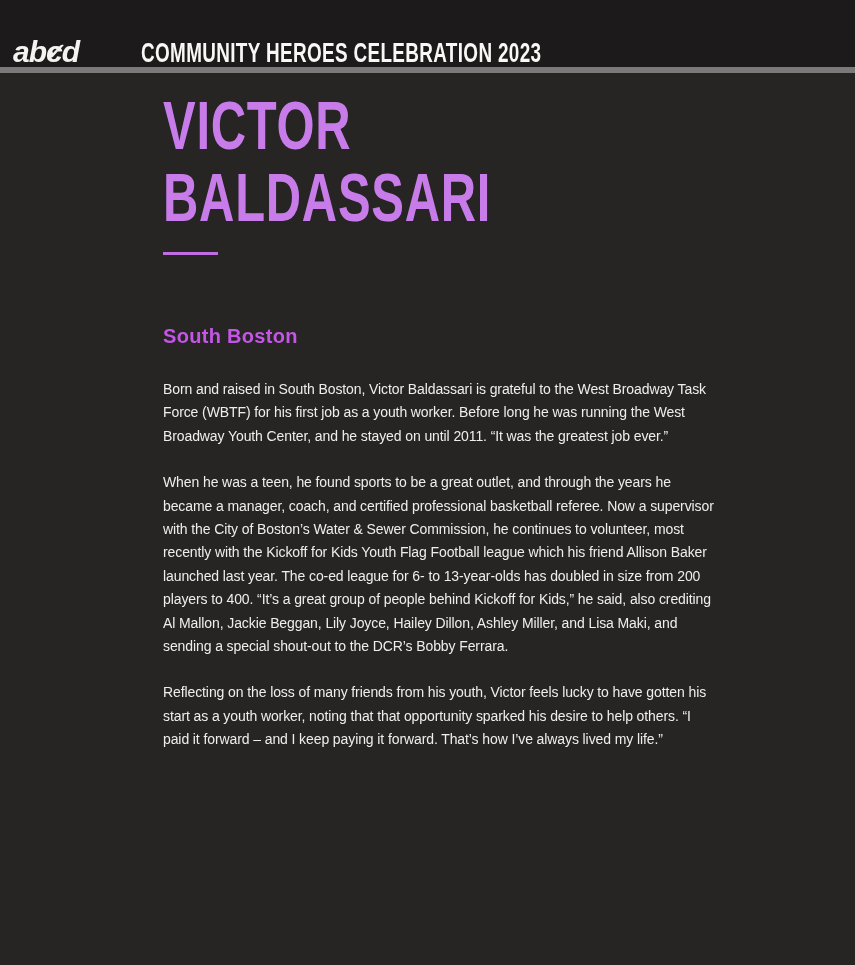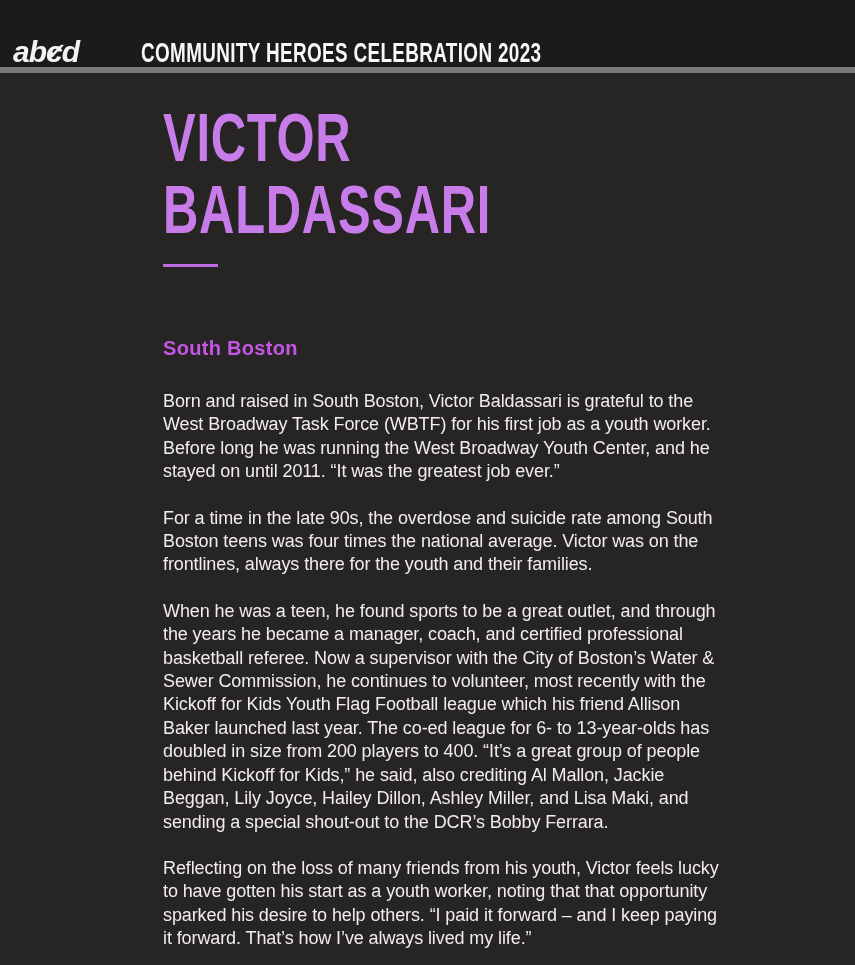--- a/index.html
+++ b/index.html
@@ -69,21 +69,20 @@
   
   .article{
     padding:16px 0 0 163px;
   }
   .hero-name{
     color:var(--name-purple);
     font-weight:700;
     font-size:68px;
     line-height:72px;
     letter-spacing:1px;
-    margin-top:12px;
   }
   .hero-name .name-line{
     display:block;
     transform:scaleX(0.72);
     transform-origin:left top;
     white-space:nowrap;
   }
   .accent-rule{
     width:55px;height:3px;
     background:var(--rule-purple);
@@ -94,21 +93,21 @@
     margin-top:70px;
     margin-bottom:30px;
     color:var(--location-purple);
     font-weight:700;
     font-size:20px;
     letter-spacing:0.3px;
   }
   .bio{width:556px;}
   .bio p{
     color:var(--paragraph-text);
-    font-size:18px;
+    font-size:14px;
     line-height:23.4px;
     letter-spacing:-0.1px;
     margin-bottom:23px;
   }
 </style>
 </head>
 <body>
 
 <header class="header">
   <div class="logo">
@@ -124,17 +123,16 @@
     <span class="name-line">VICTOR</span>
     <span class="name-line">BALDASSARI</span>
   </h1>
 
   <div class="accent-rule"></div>
 
   <h2 class="location">South Boston</h2>
 
   <div class="bio">
     <p>Born and raised in South Boston, Victor Baldassari is grateful to the West Broadway Task Force (WBTF) for his first job as a youth worker. Before long he was running the West Broadway Youth Center, and he stayed on until 2011. “It was the greatest job ever.”</p>
-    <p>For a time in the late 90s, the overdose and suicide rate among South Boston teens was four times the national average. Victor was on the frontlines, always there for the youth and their families.</p>
     <p>When he was a teen, he found sports to be a great outlet, and through the years he became a manager, coach, and certified professional basketball referee. Now a supervisor with the City of Boston’s Water &amp; Sewer Commission, he continues to volunteer, most recently with the Kickoff for Kids Youth Flag Football league which his friend Allison Baker launched last year. The co-ed league for 6- to 13-year-olds has doubled in size from 200 players to 400.  “It’s a great group of people behind Kickoff for Kids,” he said, also crediting Al Mallon, Jackie Beggan, Lily Joyce, Hailey Dillon, Ashley Miller, and Lisa Maki, and sending a special shout-out to the DCR’s Bobby Ferrara.</p>
     <p>Reflecting on the loss of many friends from his youth, Victor feels lucky to have gotten his start as a youth worker, noting that that opportunity sparked his desire to help others. “I paid it forward – and I keep paying it forward. That’s how I’ve always lived my life.”</p>
   </div>
 </main>
 
 </body></html>

